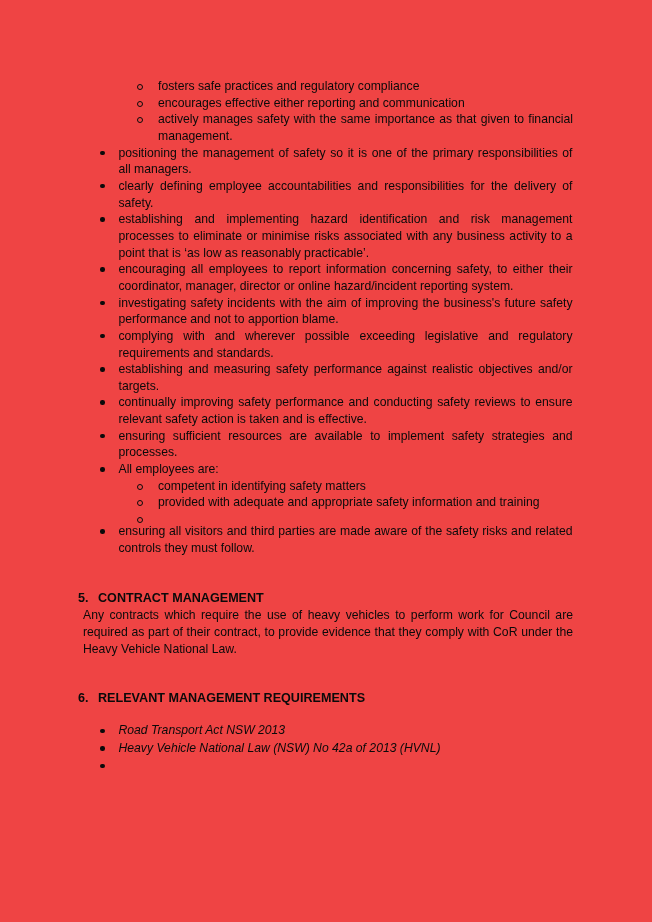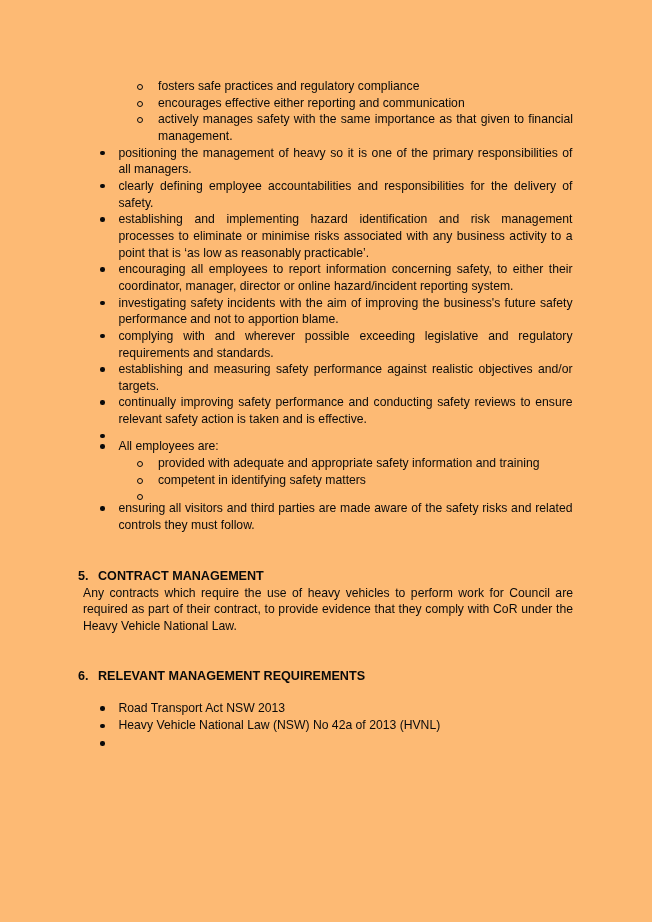--- a/index.html
+++ b/index.html
@@ -8,21 +8,21 @@
     height: 922px;
     background: #7e7e7e;
     overflow: hidden;
     font-family: "Liberation Sans", sans-serif;
     color: #0a0a0a;
   }
   .page {
     position: relative;
     width: 652px;
     height: 922px;
-    background: #fdba74;
+    background: #ef4444;
   }
   .content {
     position: absolute;
     top: 0; left: 0;
     width: 652px;
     padding-top: 78px;
     box-sizing: border-box;
     font-size: 12.2px;
     line-height: 16.65px;
   }
@@ -58,21 +58,21 @@
   .heading .h-num { width: 20px; flex: none; }
   .heading-5 { margin-top: 34px; }
   .heading-6 { margin-top: 33px; }
   .para {
     margin-top: 0;
     margin-left: 83px;
     width: 490px;
     text-align: justify;
   }
   .s6-list { margin-top: 15px; }
-  .s6-list .row { line-height: 17.5px; }
+  .s6-list .row { line-height: 17.5px; font-style: italic; }
   .s6-list .disc-marker { margin-top: 6.5px; }
   .s6-list .text { text-align: left; }
 </style>
 </head>
 <body>
 
 <div class="page">
   <div class="content">
 
     <div class="row sub">
@@ -83,21 +83,21 @@
       <span class="ring-marker"></span>
       <span class="text">encourages effective either reporting and communication</span>
     </div>
     <div class="row sub">
       <span class="ring-marker"></span>
       <span class="text">actively manages safety with the same importance as that given to financial management.</span>
     </div>
 
     <div class="row main">
       <span class="disc-marker"></span>
-      <span class="text">positioning the management of heavy so it is one of the primary responsibilities of all managers.</span>
+      <span class="text">positioning the management of safety so it is one of the primary responsibilities of all managers.</span>
     </div>
     <div class="row main">
       <span class="disc-marker"></span>
       <span class="text">clearly defining employee accountabilities and responsibilities for the delivery of safety.</span>
     </div>
     <div class="row main">
       <span class="disc-marker"></span>
       <span class="text">establishing and implementing hazard identification and risk management processes to eliminate or minimise risks associated with any business activity to a point that is ‘as low as reasonably practicable’.</span>
     </div>
     <div class="row main">
@@ -115,33 +115,34 @@
     <div class="row main">
       <span class="disc-marker"></span>
       <span class="text">establishing and measuring safety performance against realistic objectives and/or targets.</span>
     </div>
     <div class="row main">
       <span class="disc-marker"></span>
       <span class="text">continually improving safety performance and conducting safety reviews to ensure relevant safety action is taken and is effective.</span>
     </div>
     <div class="row main">
       <span class="disc-marker"></span>
+      <span class="text">ensuring sufficient resources are available to implement safety strategies and processes.</span>
     </div>
     <div class="row main">
       <span class="disc-marker"></span>
       <span class="text">All employees are:</span>
     </div>
 
     <div class="row sub">
       <span class="ring-marker"></span>
-      <span class="text">provided with adequate and appropriate safety information and training</span>
+      <span class="text">competent in identifying safety matters</span>
     </div>
     <div class="row sub">
       <span class="ring-marker"></span>
-      <span class="text">competent in identifying safety matters</span>
+      <span class="text">provided with adequate and appropriate safety information and training</span>
     </div>
     <div class="row sub">
       <span class="ring-marker"></span>
     </div>
 
     <div class="row main">
       <span class="disc-marker"></span>
       <span class="text">ensuring all visitors and third parties are made aware of the safety risks and related controls they must follow.</span>
     </div>
 

